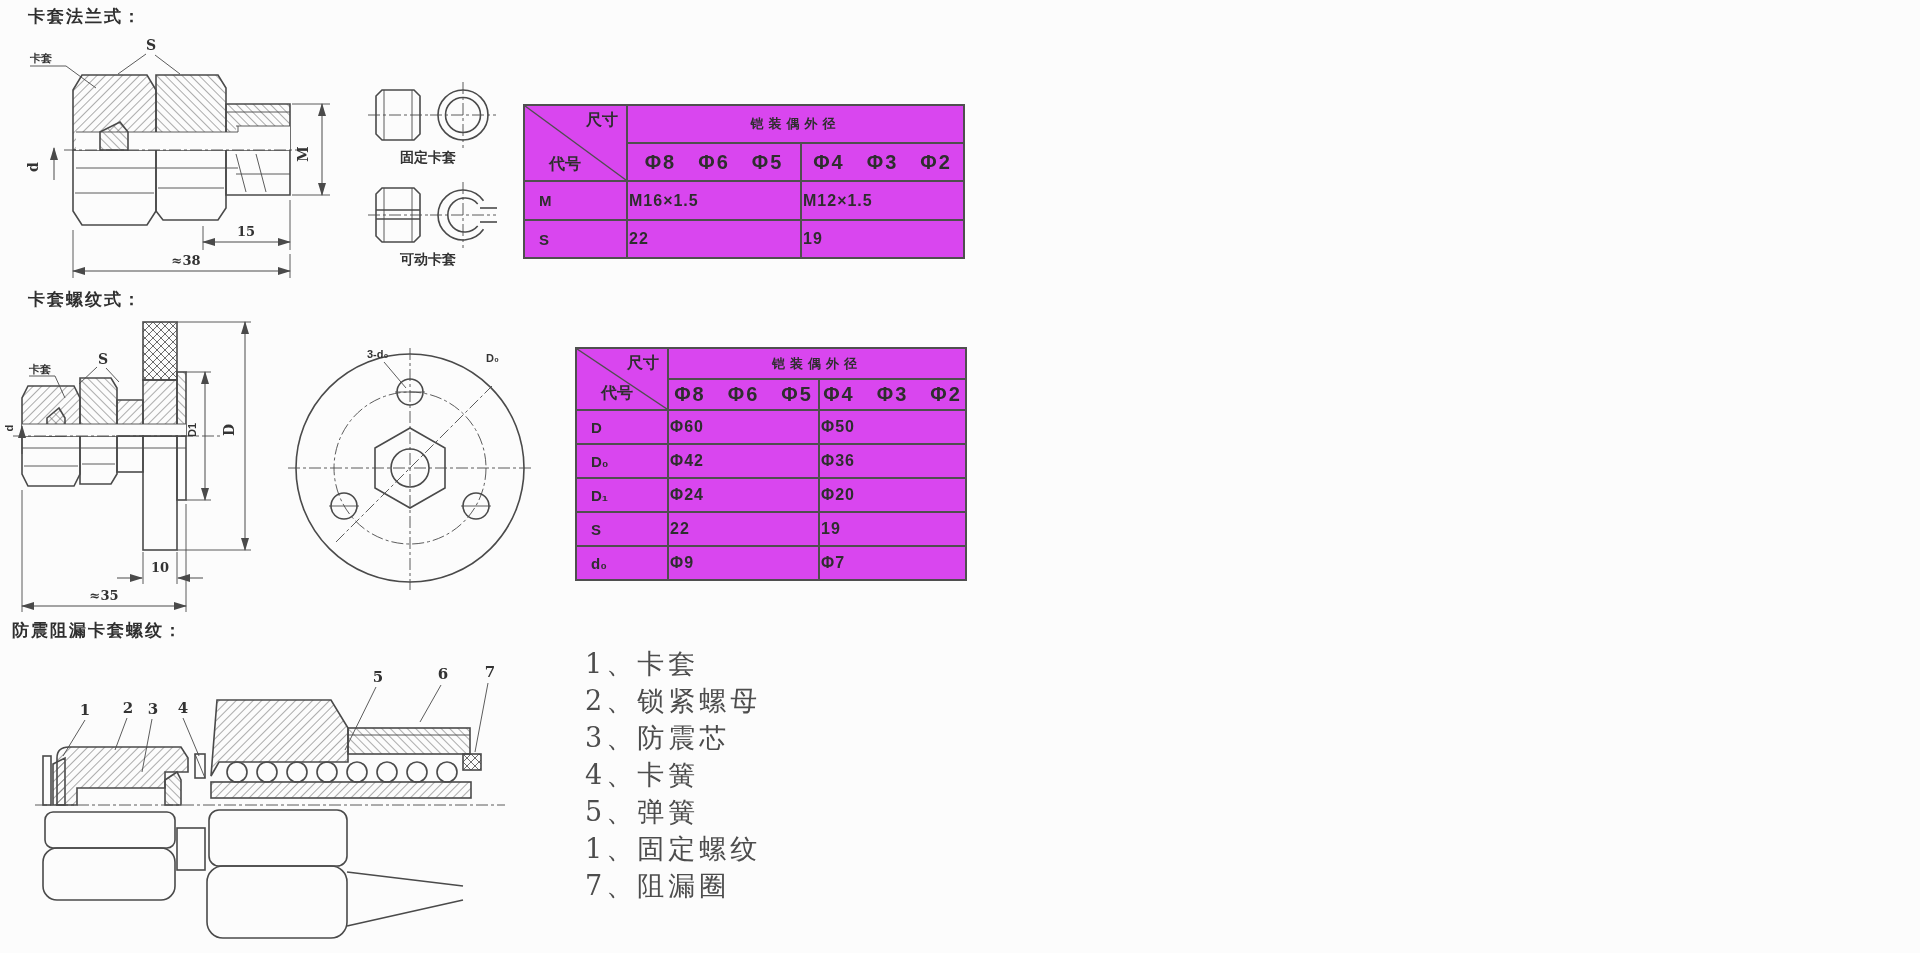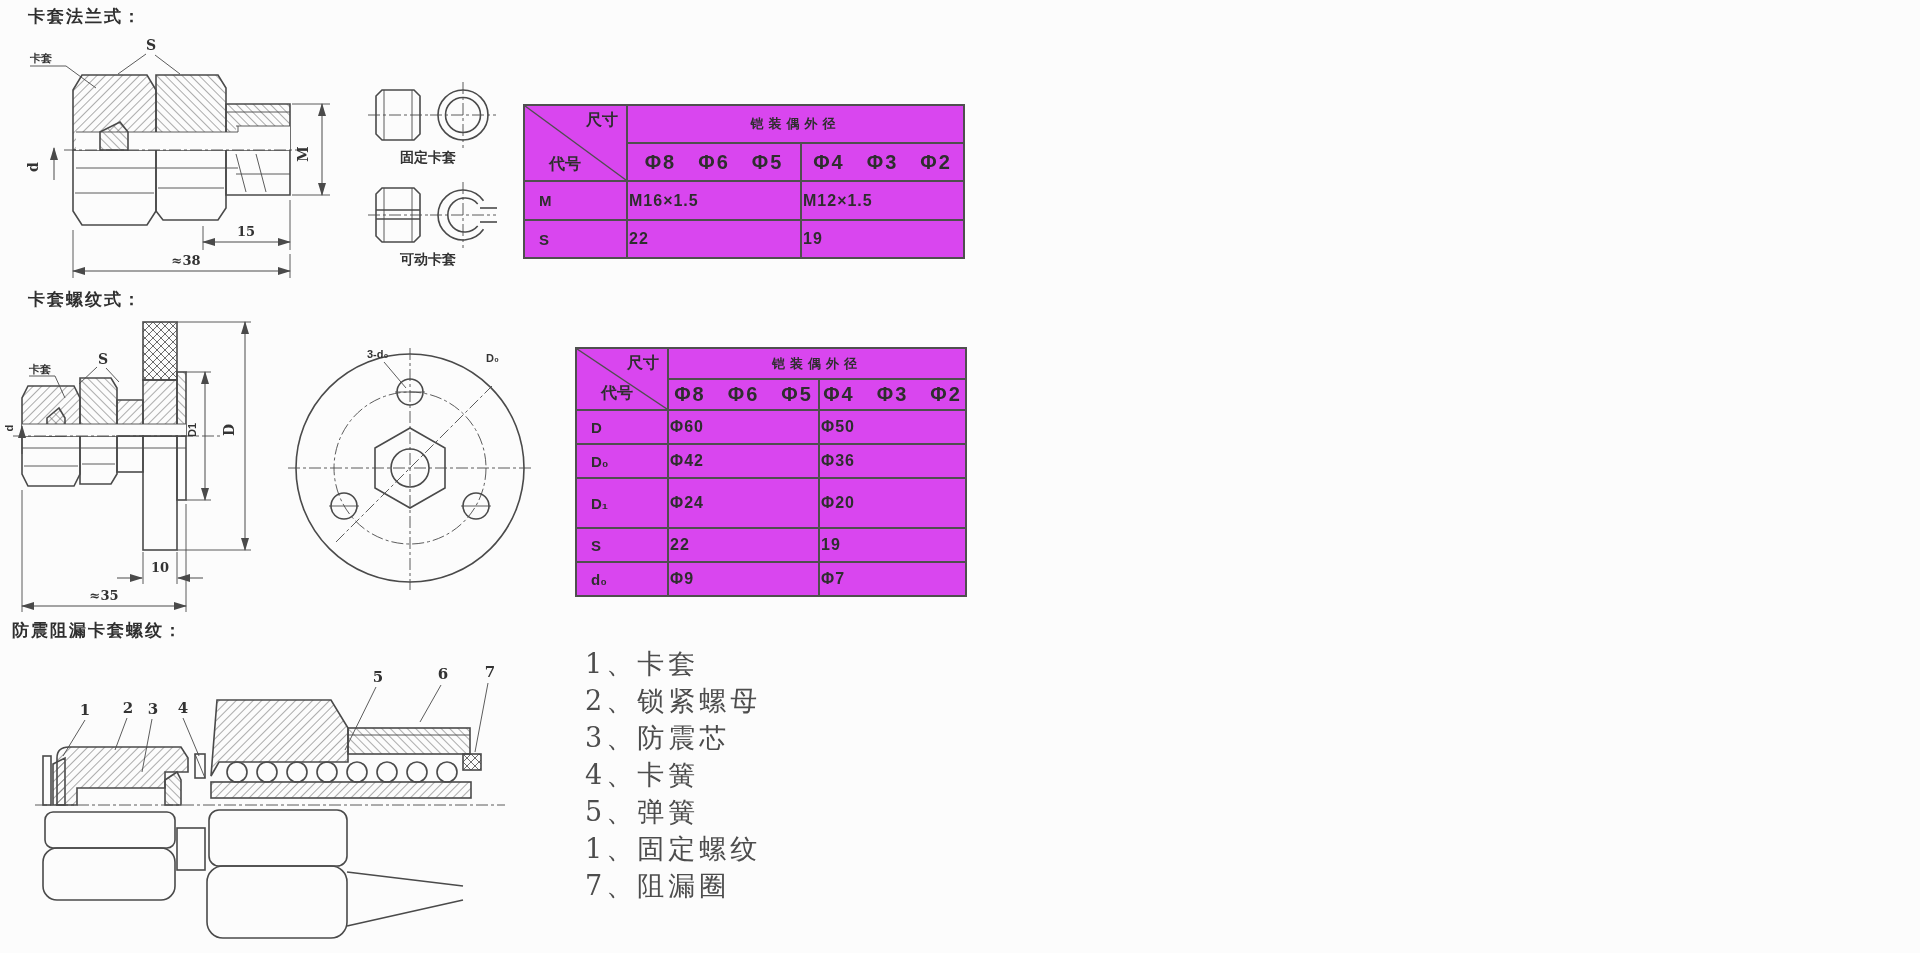--- a/index.html
+++ b/index.html
@@ -303,21 +303,21 @@
     <tr style="height:34px">
       <td class="rl">D</td>
       <td class="rv">Φ60</td>
       <td class="rv">Φ50</td>
     </tr>
     <tr style="height:34px">
       <td class="rl">D₀</td>
       <td class="rv">Φ42</td>
       <td class="rv">Φ36</td>
     </tr>
-    <tr style="height:50px">
+    <tr style="height:34px">
       <td class="rl">D₁</td>
       <td class="rv">Φ24</td>
       <td class="rv">Φ20</td>
     </tr>
     <tr style="height:34px">
       <td class="rl">S</td>
       <td class="rv">22</td>
       <td class="rv">19</td>
     </tr>
     <tr style="height:34px">

